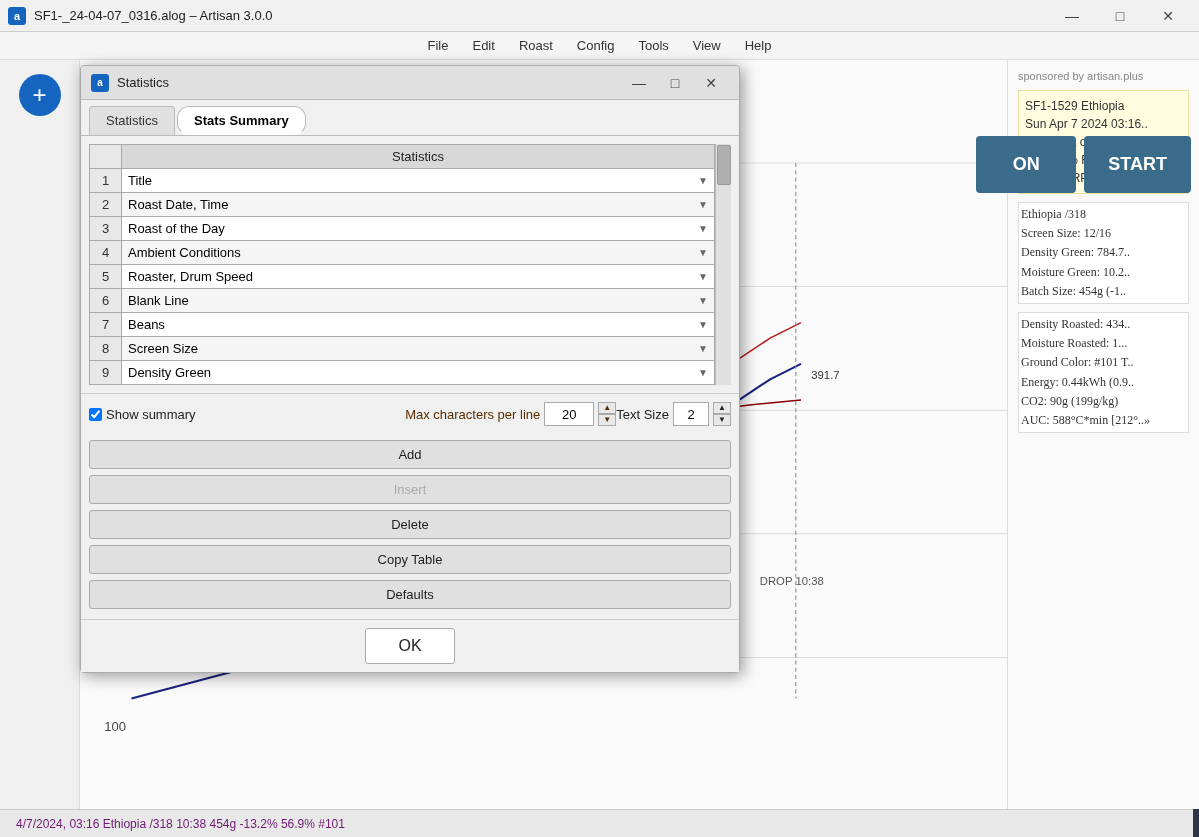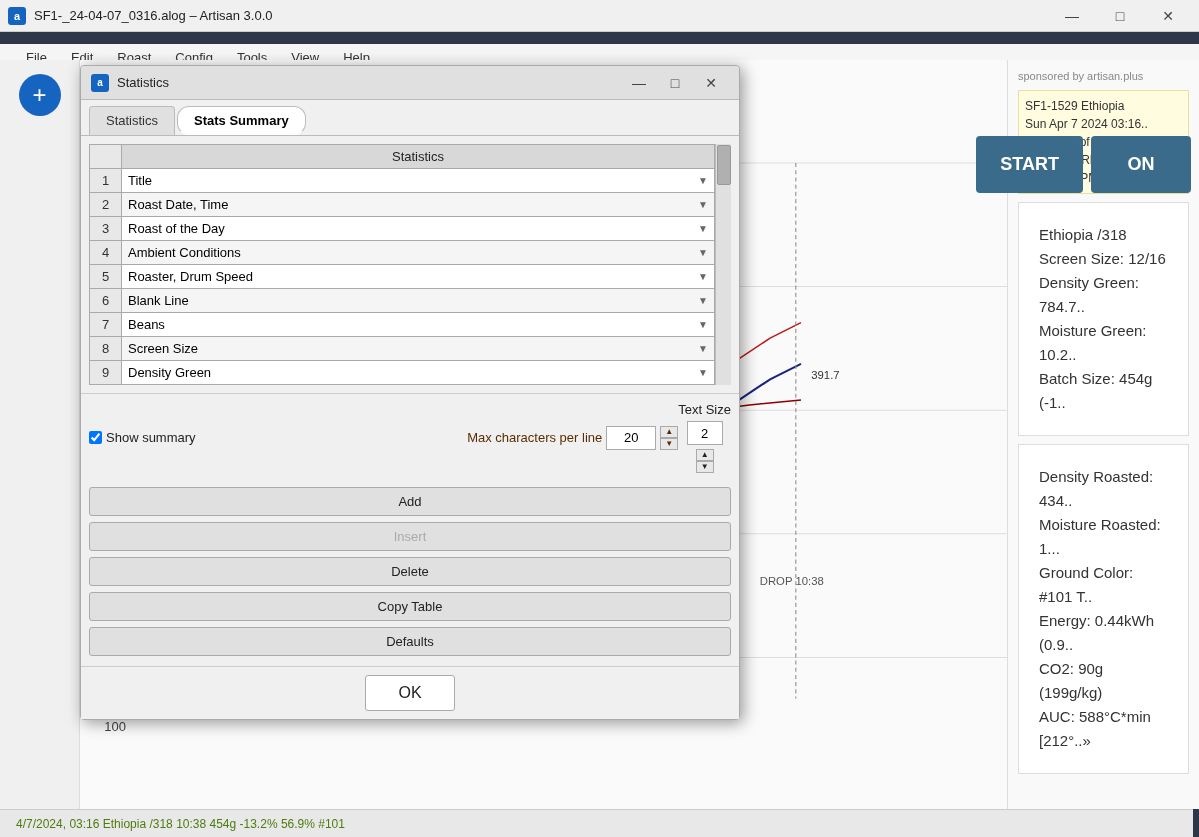--- a/index.html
+++ b/index.html
@@ -43,28 +43,29 @@
       width: 46px; height: 32px;
       display: flex; align-items: center; justify-content: center;
       cursor: pointer;
       color: #444;
       font-size: 14px;
     }
 
     
     .menu-bar {
       position: absolute;
-      top: 44px; left: 0; right: 0;
+      top: 32px; left: 0; right: 0;
       height: 28px;
       background: #f5f5f5;
       border-bottom: 1px solid #ddd;
       display: flex;
       align-items: center;
       padding: 0 16px;
       gap: 4px;
+      justify-content: center;
     }
     .menu-item {
       padding: 2px 10px;
       font-size: 13px;
       color: #333;
       cursor: pointer;
       border-radius: 2px;
     }
 
     
@@ -117,23 +118,24 @@
       background: #fffce0;
       border: 1px solid #e8e0a0;
       padding: 6px;
       margin-bottom: 8px;
       font-size: 12px;
       line-height: 1.5;
     }
     .info-block2 {
       background: #fff;
       border: 1px solid #ddd;
-      padding: 20px;
-      font-size: 15px;
+      padding: 2px;
+      font-size: 12px;
       line-height: 1.6;
+      font-family: Liberation Serif, serif;
     }
 
     
     .top-buttons {
       position: absolute;
       top: 68px; right: 0;
       display: flex;
       gap: 8px;
       padding: 8px;
     }
@@ -169,21 +171,21 @@
     .status-bar {
       position: absolute;
       bottom: 0; left: 0; right: 6px;
       height: 28px;
       background: #e8e8e8;
       border-top: 1px solid #ccc;
       display: flex;
       align-items: center;
       padding: 0 16px;
       font-size: 12px;
-      color: #4d7c0f;
+      color: #701a75;
     }
 
     .dialog {
       background: #f0f0f0;
       border: 1px solid #aaa;
       border-radius: 4px;
       width: 660px;
       box-shadow: 3px 3px 16px rgba(0,0,0,0.4);
       position: absolute;
       top: 65px;
@@ -377,21 +379,20 @@
       font-size: 8px;
       line-height: 1;
     }
 
     .text-size-group {
       display: flex;
       align-items: center;
       gap: 4px;
       font-size: 13px;
       color: #222;
-      flex-direction: column;
     }
 
     .action-buttons {
       display: flex;
       gap: 6px;
       padding: 6px 8px 10px;
       background: #f0f0f0;
       flex-direction: column;
     }
 
@@ -512,22 +513,22 @@
       <div>Density Roasted: 434..</div>
       <div>Moisture Roasted: 1...</div>
       <div>Ground Color: #101 T..</div>
       <div>Energy: 0.44kWh (0.9..</div>
       <div>CO2: 90g (199g/kg)</div>
       <div>AUC: 588°C*min [212°..»</div>
     </div>
   </div>
 
   <div class="top-buttons">
+    <button class="top-btn on">ON</button>
     <button class="top-btn start">START</button>
-    <button class="top-btn on">ON</button>
   </div>
 </div>
 
 <div class="status-bar">
   <span>4/7/2024, 03:16  Ethiopia /318  10:38   454g   -13.2%   56.9%   #101</span>
 </div>
 
 <div class="dialog">
 
   <div class="dialog-title-bar">

